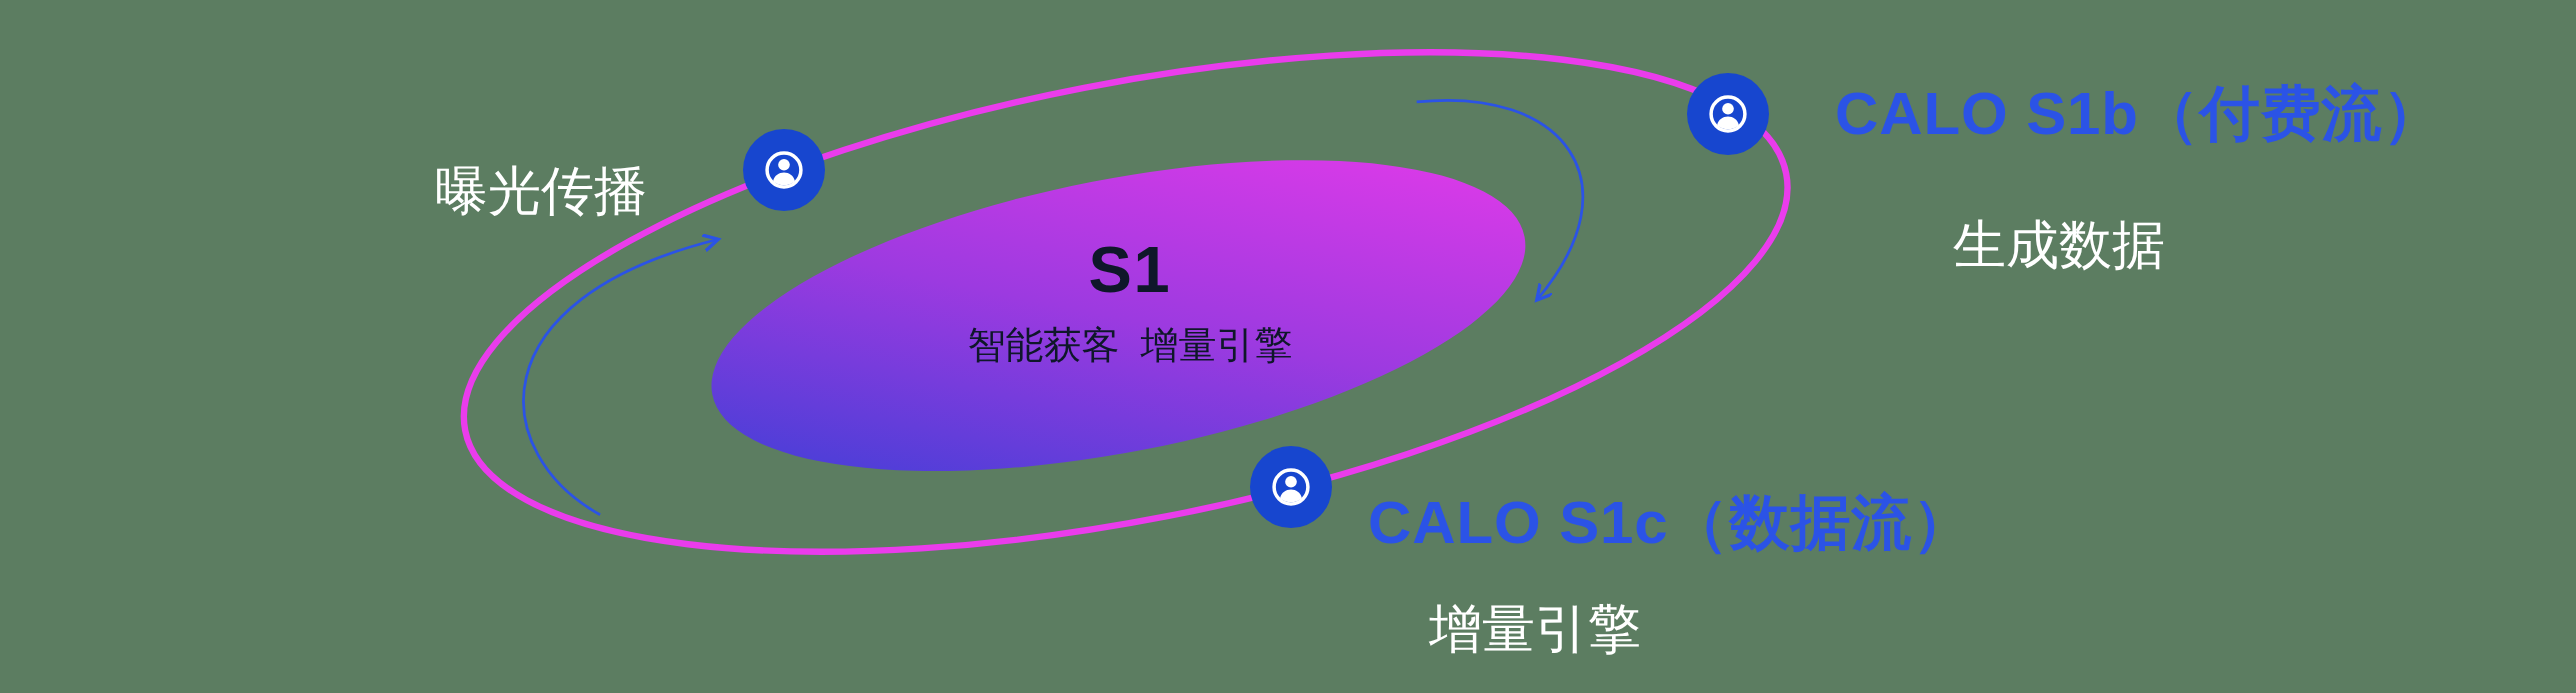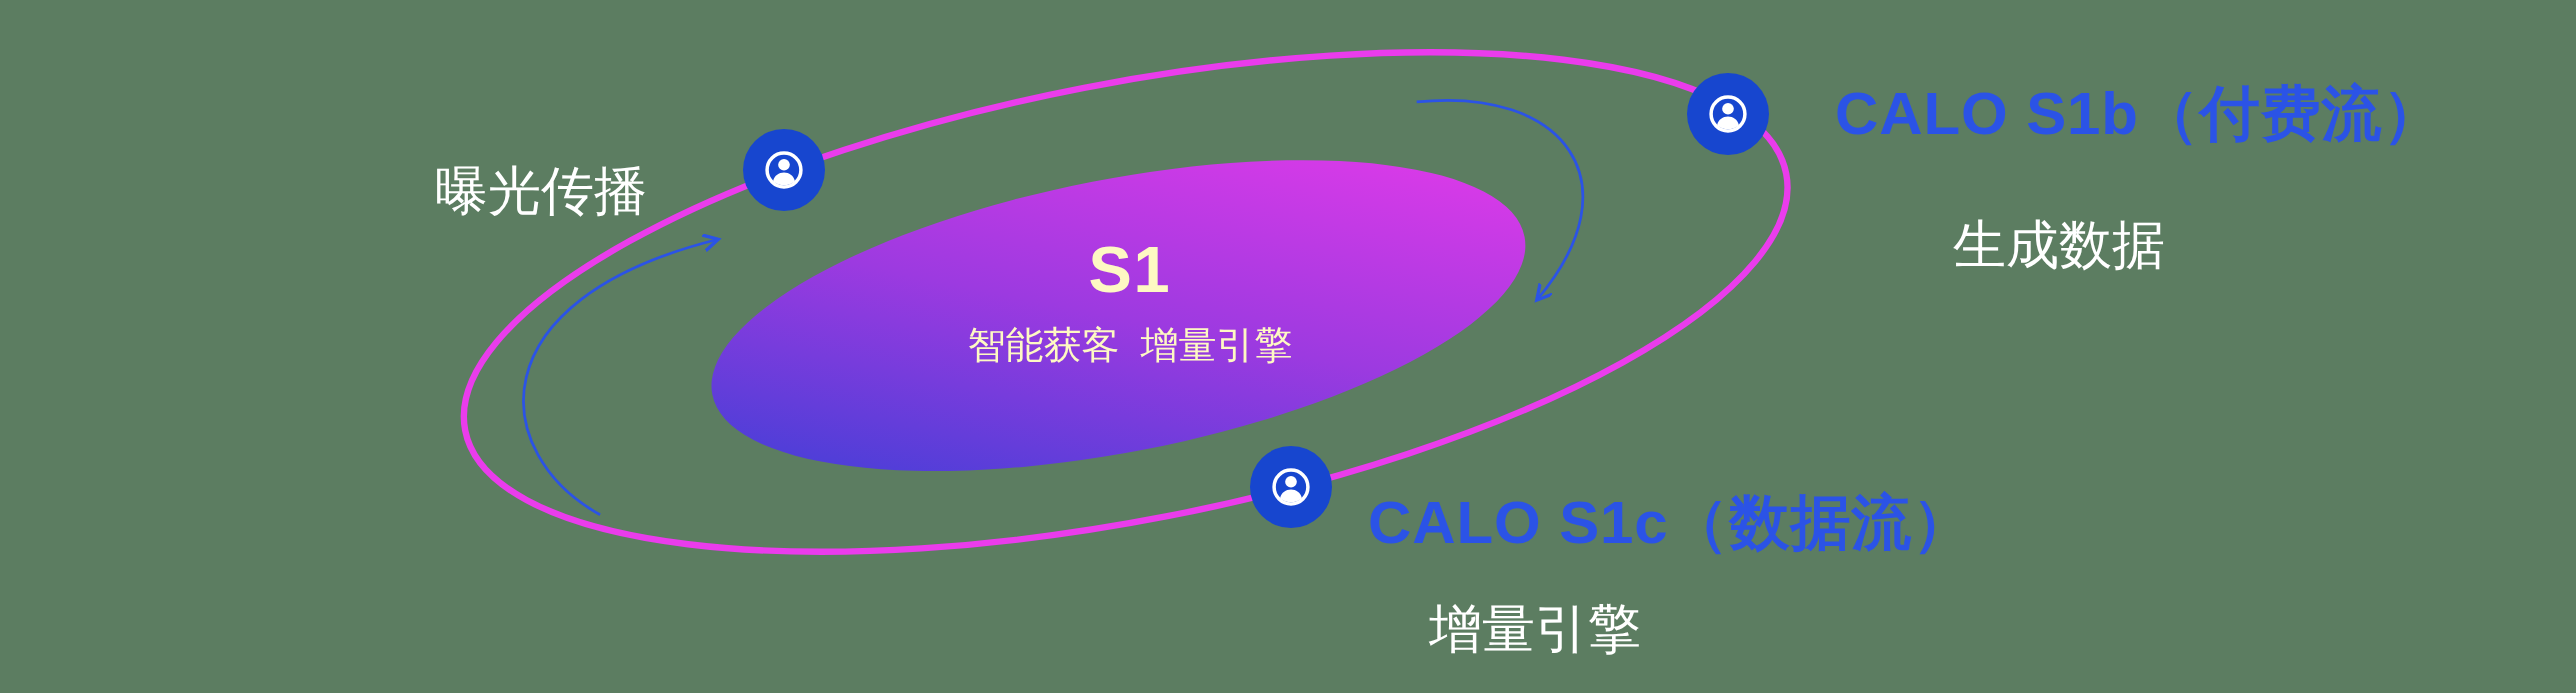--- a/index.html
+++ b/index.html
@@ -36,21 +36,21 @@
     font-weight: 500;
     line-height: 1;
     white-space: nowrap;
   }
   .core-text {
     position: absolute;
     left: 1130px;
     top: 300px;
     transform: translate(-50%, -50%);
     text-align: center;
-    color: #fef9c3;
+    color: #0f172a;
   }
   .core-title {
     font-size: 65px;
     font-weight: 600;
     line-height: 1;
     letter-spacing: 1.8px;
   }
   .core-subtitle {
     margin-top: 23.6px;
     font-size: 38px;

